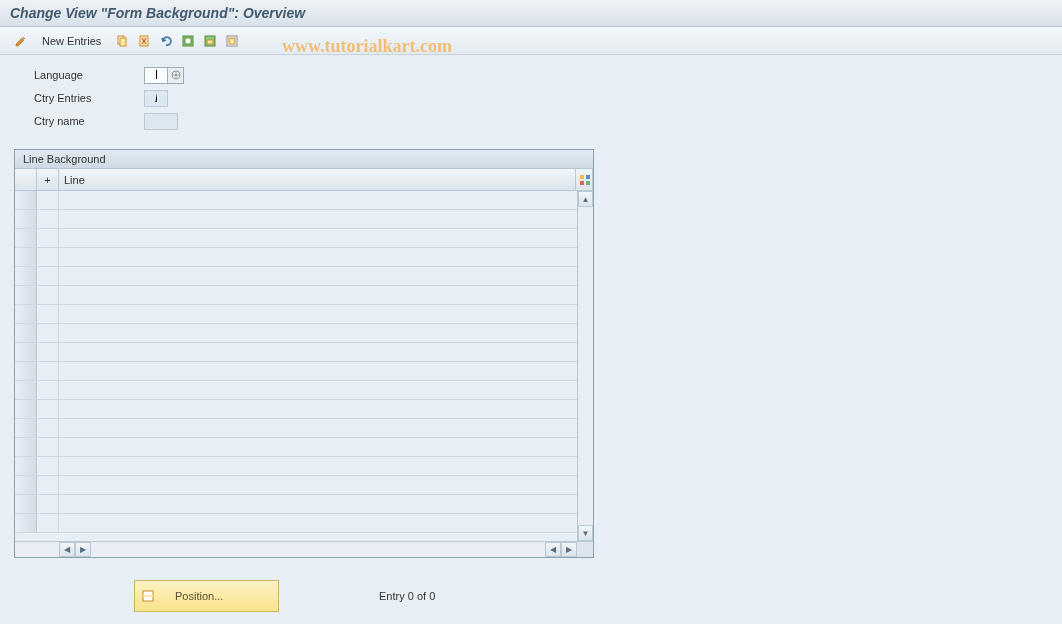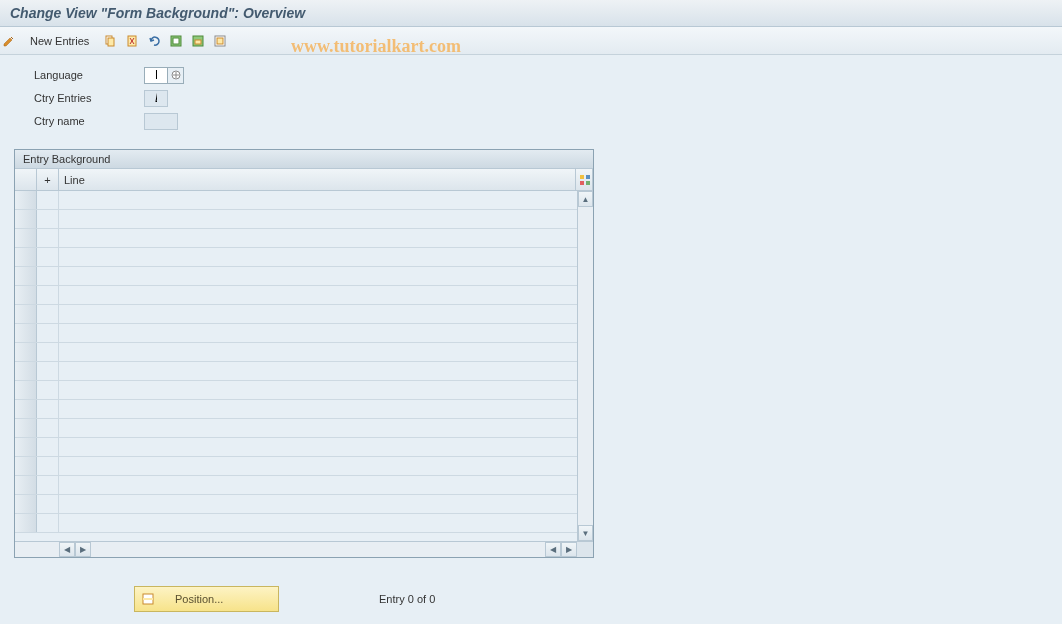--- a/index.html
+++ b/index.html
@@ -11,21 +11,21 @@
       padding: 5px 10px;
       font-size: 14px;
       font-weight: bold;
       font-style: italic;
       color: #435a6f;
     }
     
     .toolbar {
       background: linear-gradient(to bottom, #f3f7fa 0%, #e3ebf1 100%);
       border-bottom: 1px solid #c5d2db;
-      padding: 4px 0;
+      padding: 4px 12px;
       display: flex;
       align-items: center;
       gap: 4px;
       height: 28px;
     }
     
     .toolbar-btn {
       width: 18px;
       height: 18px;
       display: inline-flex;
@@ -38,21 +38,21 @@
     .new-entries {
       padding: 2px 8px;
       cursor: pointer;
       color: #333;
       font-size: 11px;
     }
     
     .watermark {
       position: absolute;
       top: 36px;
-      left: 291px;
+      left: 282px;
       font-size: 18px;
       font-weight: bold;
       color: #f5b55f;
       opacity: 0.85;
       font-family: Georgia, serif;
     }
     
     .content {
       background: #e7eff5;
       padding: 10px 14px;
@@ -196,21 +196,21 @@
       position: absolute;
       bottom: 15px;
       left: 14px;
       display: flex;
       align-items: center;
       gap: 100px;
     }
     .position-btn {
       margin-left: 120px;
       width: 145px;
-      height: 26px;
+      height: 32px;
       background: linear-gradient(to bottom, #fdf3c4 0%, #f7e38a 100%);
       border: 1px solid #c9b65f;
       display: flex;
       align-items: center;
       padding: 0 6px;
       cursor: pointer;
       color: #5a5030;
       gap: 20px;
     }
     .entry-text { color: #333; text-align: right; }
@@ -289,21 +289,21 @@
       <span class="form-label">Ctry Entries</span>
       <input class="form-input readonly" style="width: 24px; font-style: italic;" readonly="" value="DZ">
     </div>
     <div class="form-row">
       <span class="form-label">Ctry name</span>
       <input class="form-input readonly" style="width: 34px;" readonly="" value="">
     </div>
   </div>
 
   <div class="table-container">
-    <div class="table-title">Entry Background</div>
+    <div class="table-title">Line Background</div>
     <div class="table-header">
       <div class="th th-sel"></div>
       <div class="th th-plus">+</div>
       <div class="th th-line">Line</div>
       <div class="th-config">
         <svg width="12" height="12" viewBox="0 0 12 12">
             <rect x="1" y="1" width="4" height="4" fill="#f0c040"></rect>
             <rect x="7" y="1" width="4" height="4" fill="#5a8fc0"></rect>
             <rect x="1" y="7" width="4" height="4" fill="#e06060"></rect>
             <rect x="7" y="7" width="4" height="4" fill="#70b070"></rect>

